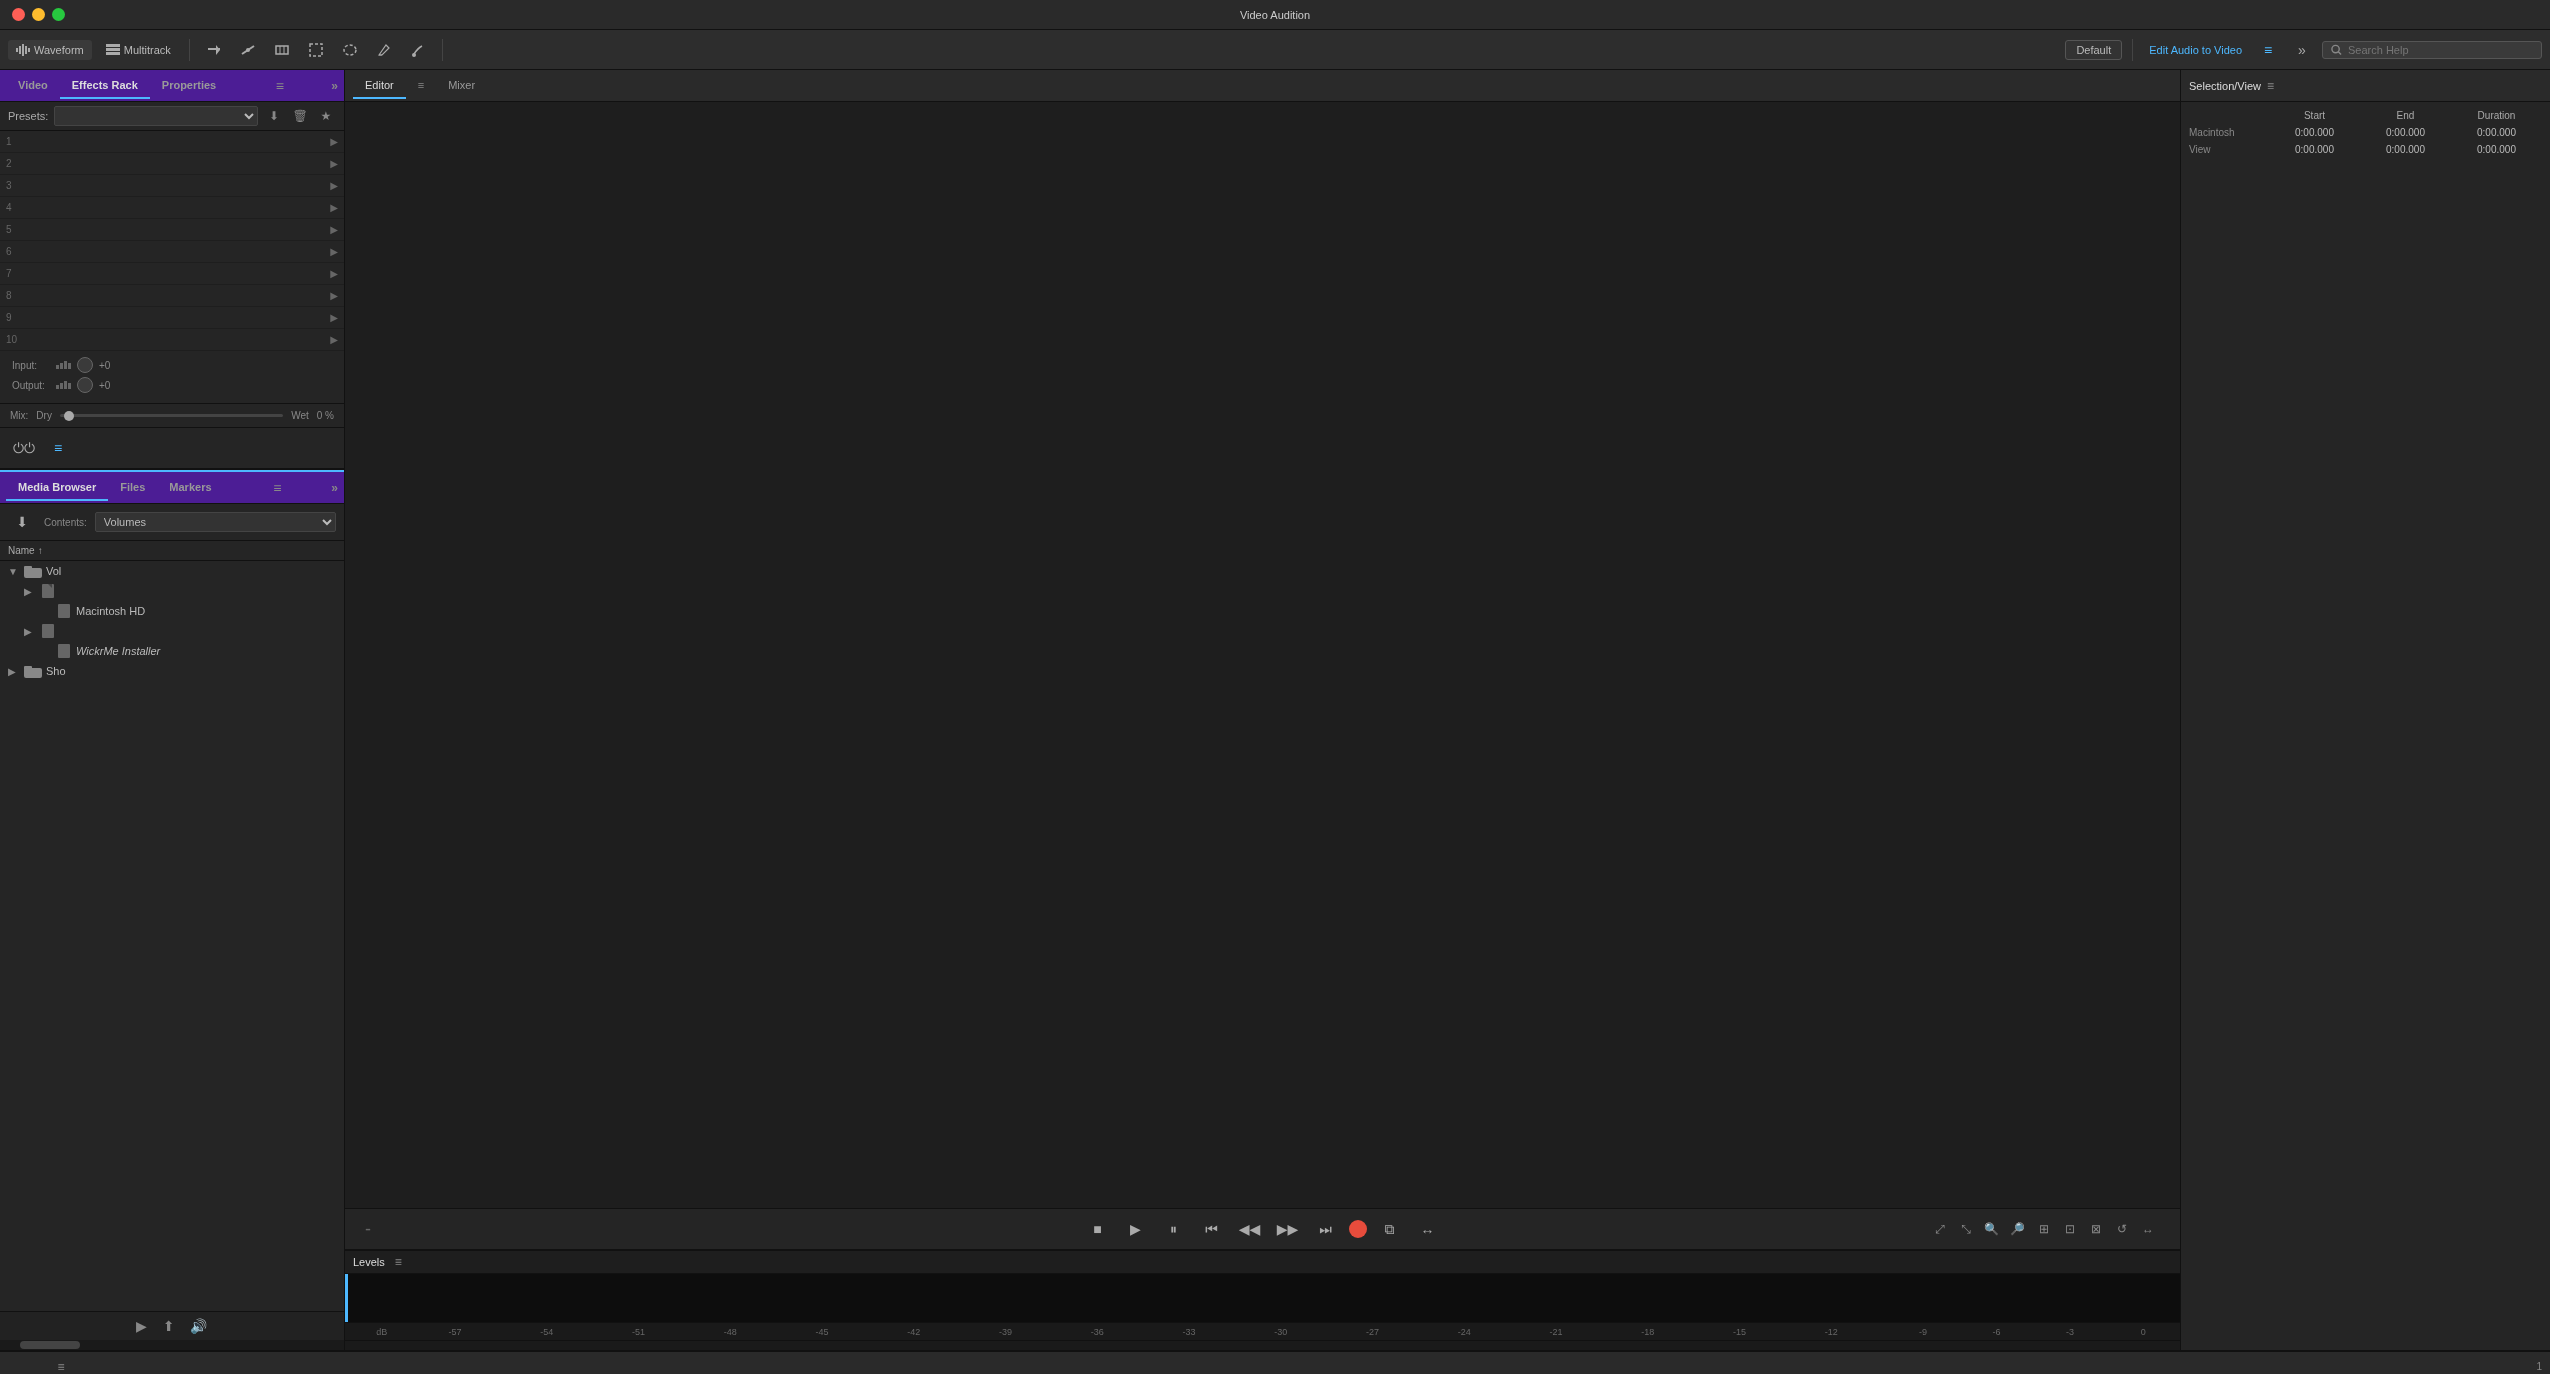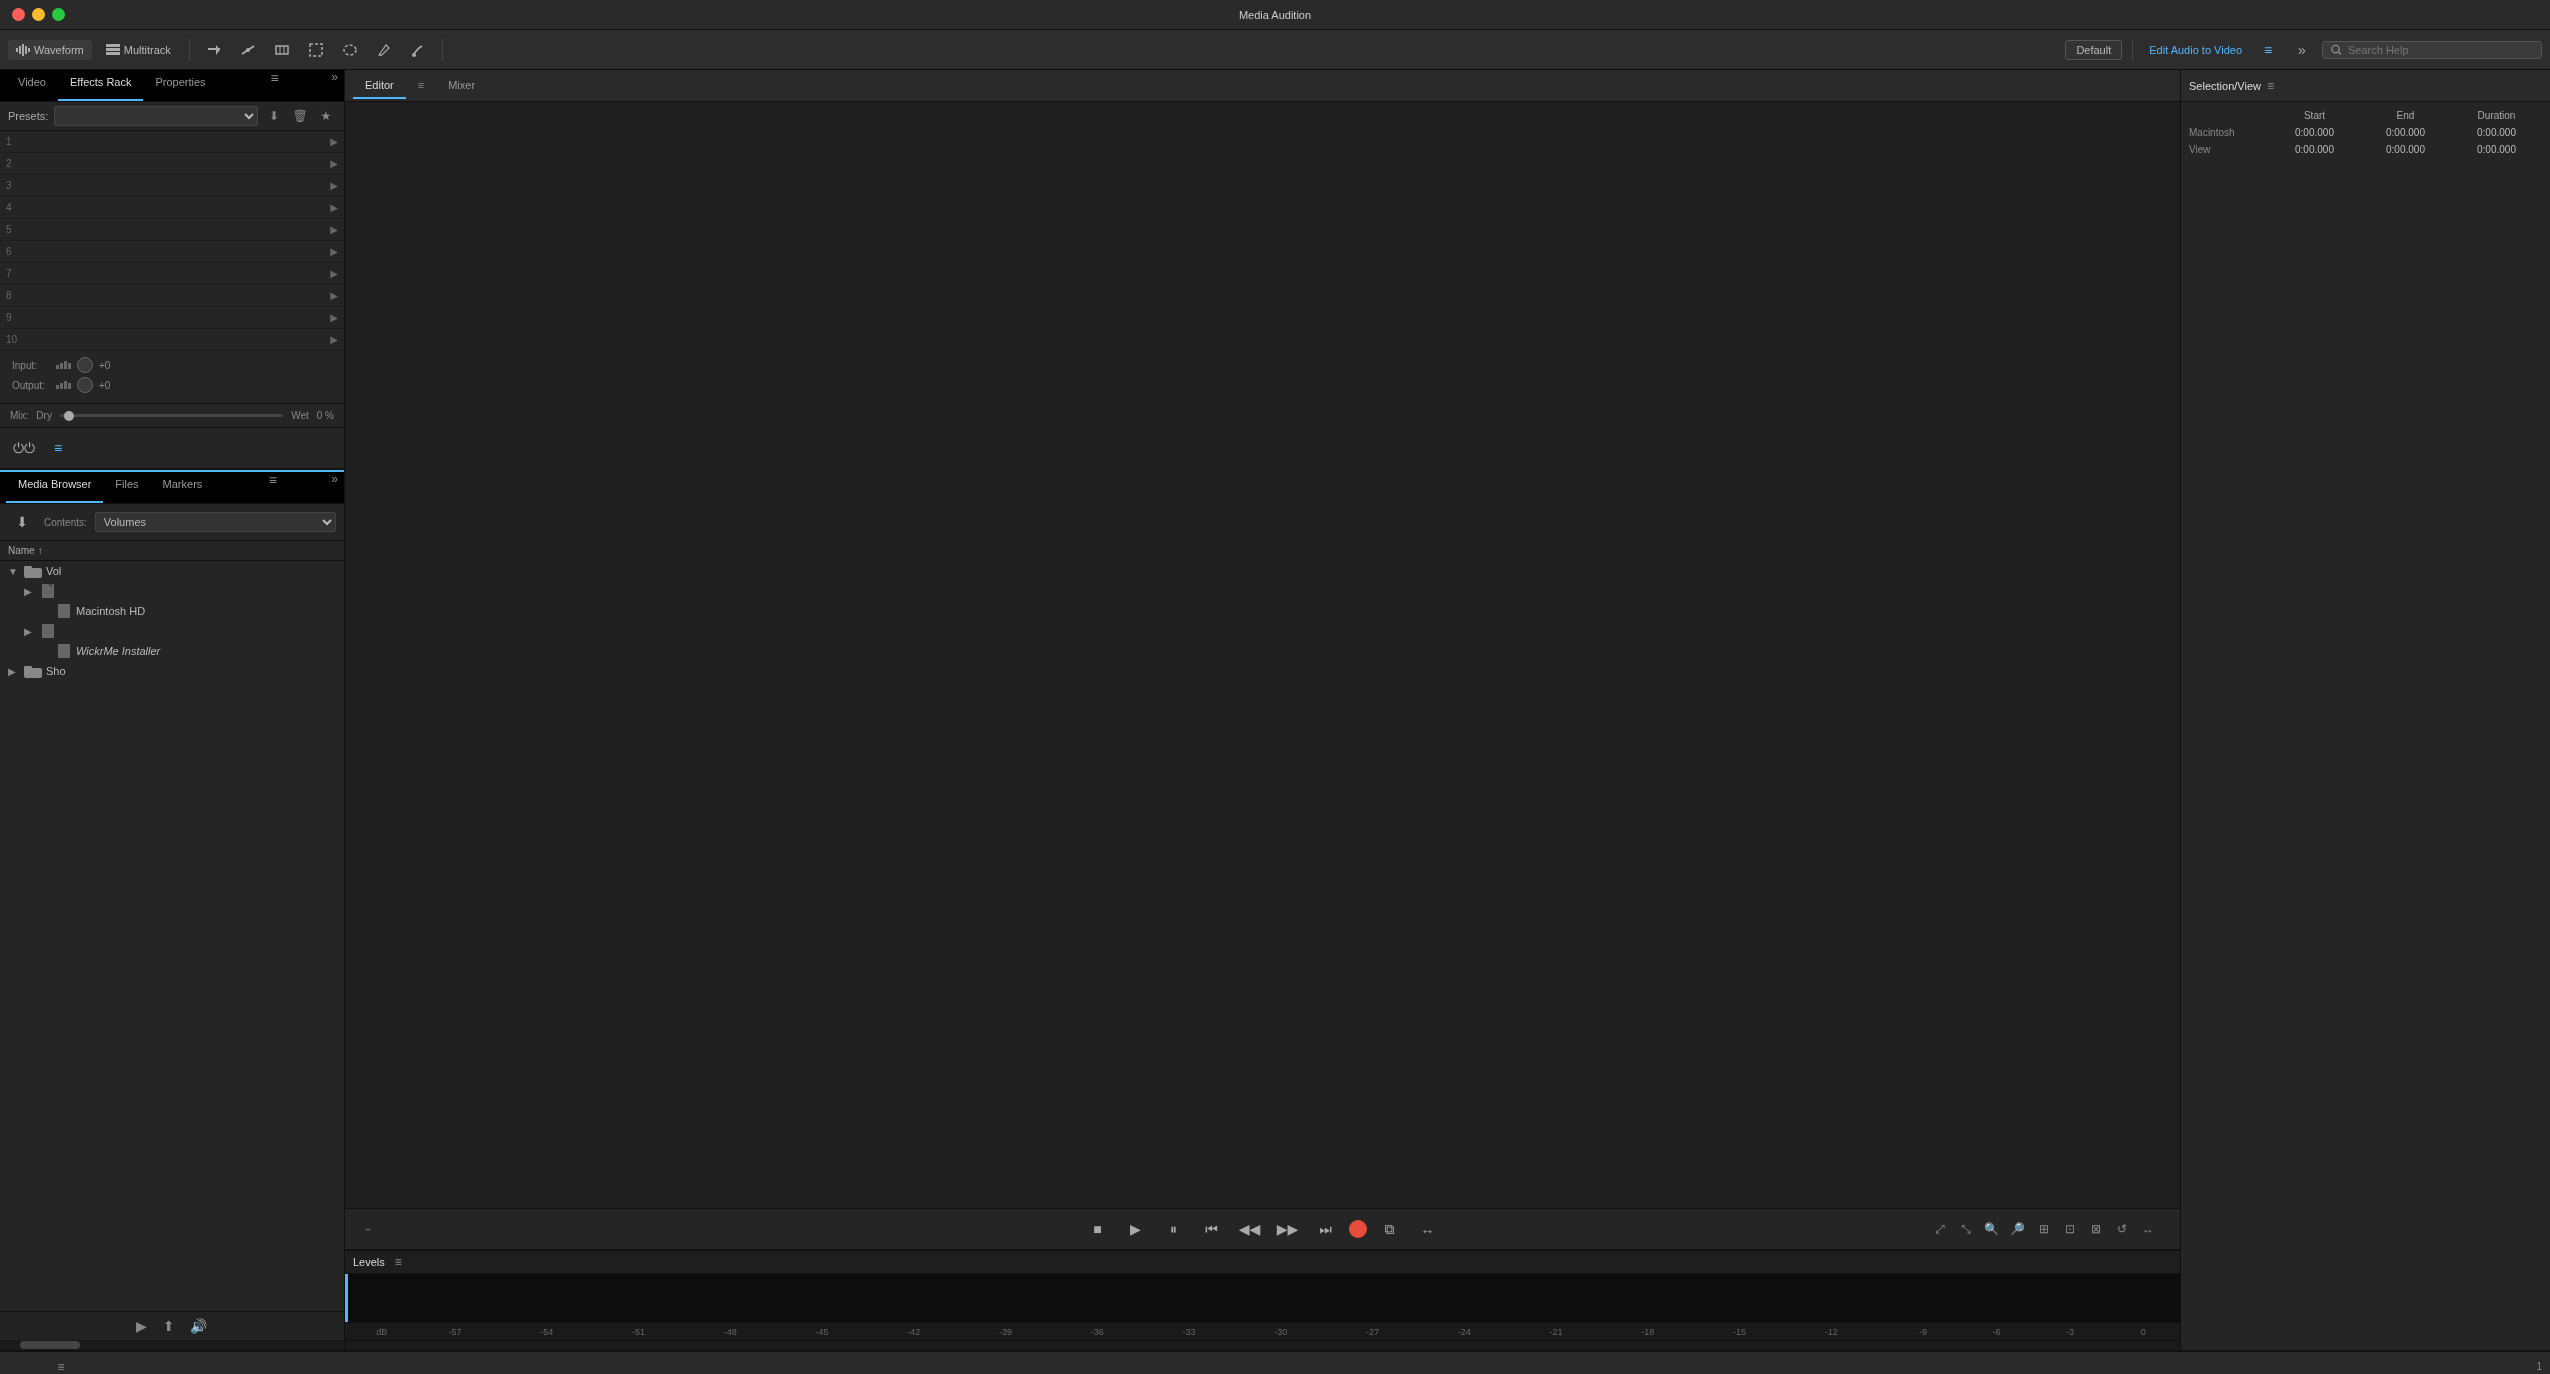--- a/index.html
+++ b/index.html
@@ -126,25 +126,27 @@
       width: 345px;
       display: flex;
       flex-direction: column;
       border-right: 1px solid #111;
       background: #252525;
     }
 
     
     .panel-tab-bar {
       display: flex;
-      background: #000000;
+      align-items: center;
+      background: #4c1d95;
       border-bottom: 1px solid #111;
       padding: 0 6px;
       height: 32px;
       gap: 0;
+      font-weight: bold;
     }
     .panel-tab {
       padding: 6px 12px;
       font-size: 11px;
       color: #999;
       cursor: pointer;
       border-bottom: 2px solid transparent;
     }
     .panel-tab.active {
       color: #ddd;
@@ -564,21 +566,21 @@
   </style>
 </head>
 <body>
 
 <div id="title-bar">
   <div class="traffic-lights">
     <div class="traffic-light tl-red"></div>
     <div class="traffic-light tl-yellow"></div>
     <div class="traffic-light tl-green"></div>
   </div>
-  <span>Media Audition</span>
+  <span>Video Audition</span>
 </div>
 
 <div id="toolbar">
 
   <button class="toolbar-btn active">
     <svg width="14" height="14" viewBox="0 0 14 14">
       <rect x="0" y="5" width="2" height="4" fill="#aaa"></rect>
       <rect x="3" y="3" width="2" height="8" fill="#aaa"></rect>
       <rect x="6" y="1" width="2" height="12" fill="#aaa"></rect>
       <rect x="9" y="3" width="2" height="8" fill="#aaa"></rect>

